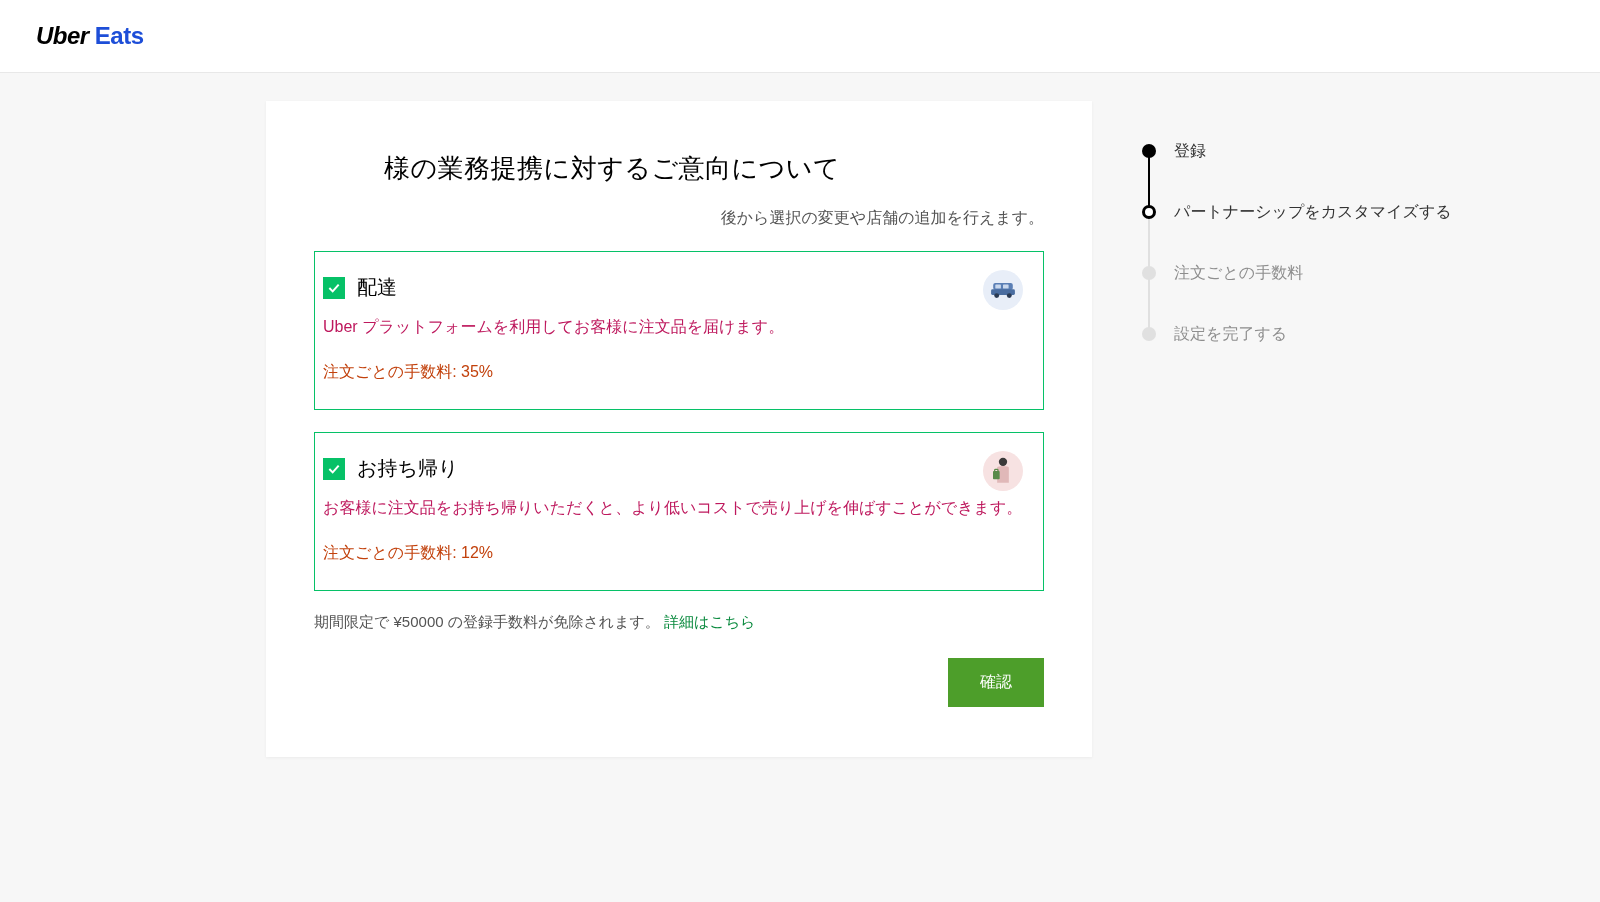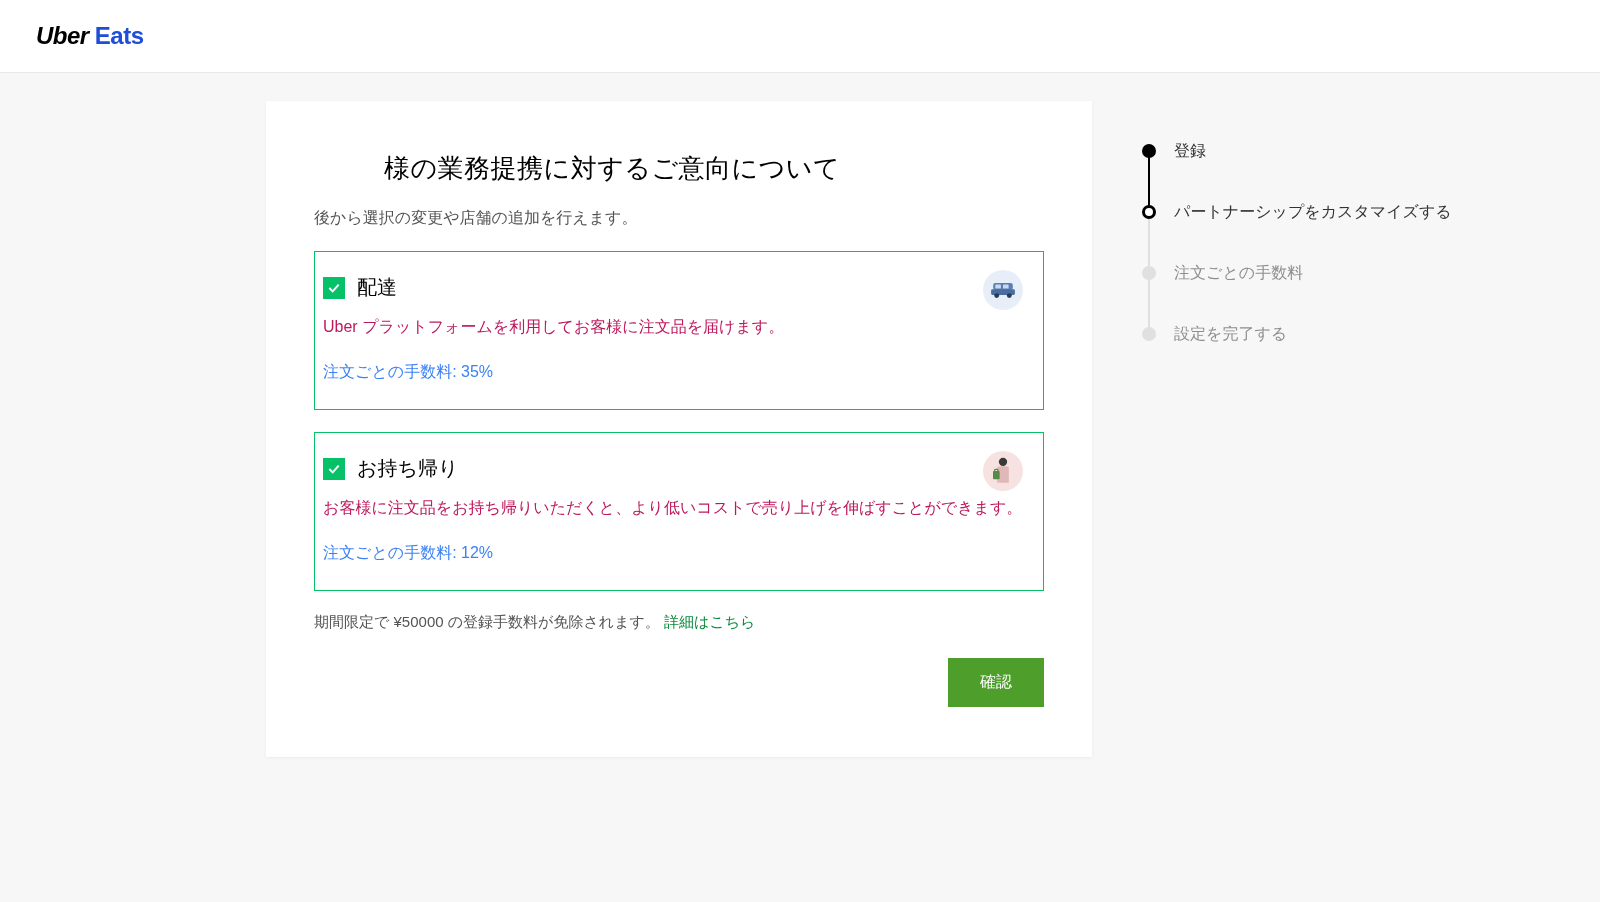--- a/index.html
+++ b/index.html
@@ -57,20 +57,21 @@
       font-weight: 500;
       margin-left: 70px;
       margin-bottom: 22px;
       letter-spacing: 0.5px;
     }
     
     .subtitle {
       font-size: 16px;
       color: #545454;
       margin-bottom: 22px;
+      text-align: right;
     }
     
     .option-card {
       border: 1px solid #06c167;
       padding: 22px 20px 26px 8px;
       margin-bottom: 22px;
       position: relative;
     }
     
     .option-header {
@@ -124,21 +125,21 @@
     }
     
     .option-description {
       font-size: 16px;
       color: #be185d;
       margin-bottom: 24px;
     }
     
     .option-fee {
       font-size: 16px;
-      color: #3b82f6;
+      color: #c2410c;
     }
     
     .footer-note {
       font-size: 15px;
       color: #545454;
       margin-top: 20px;
     }
     
     .footer-link {
       color: #0a8a3e;

